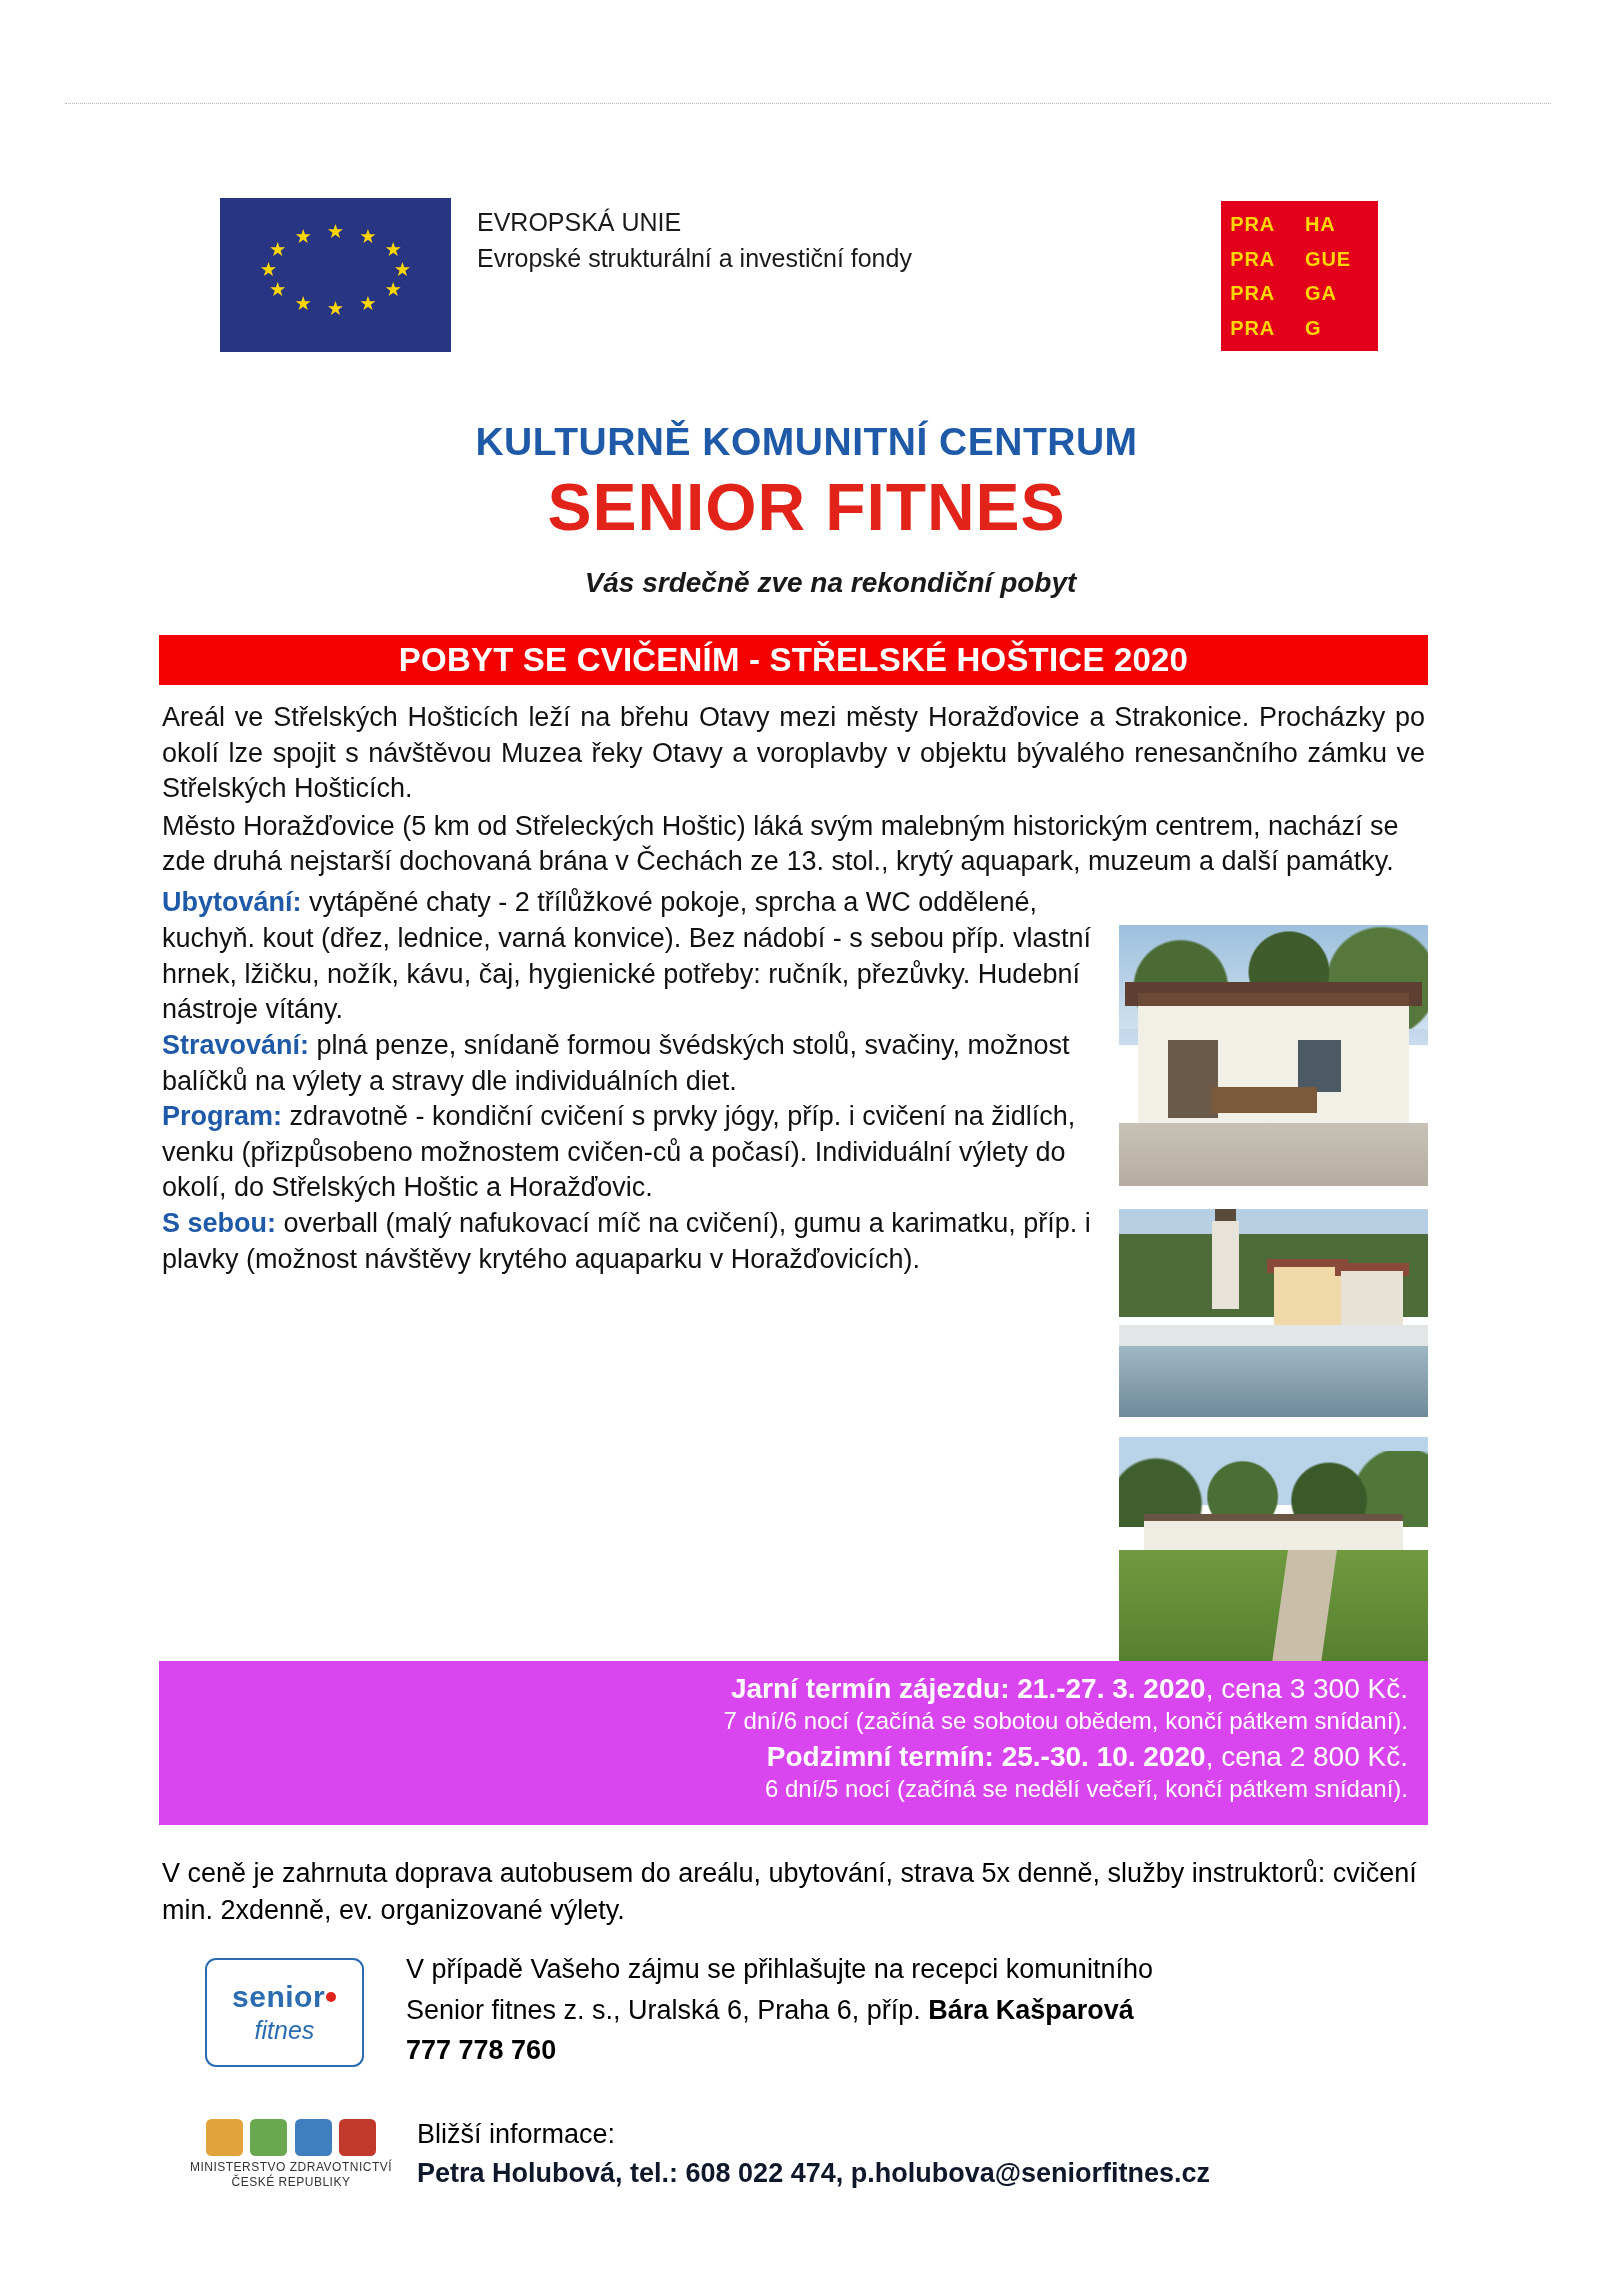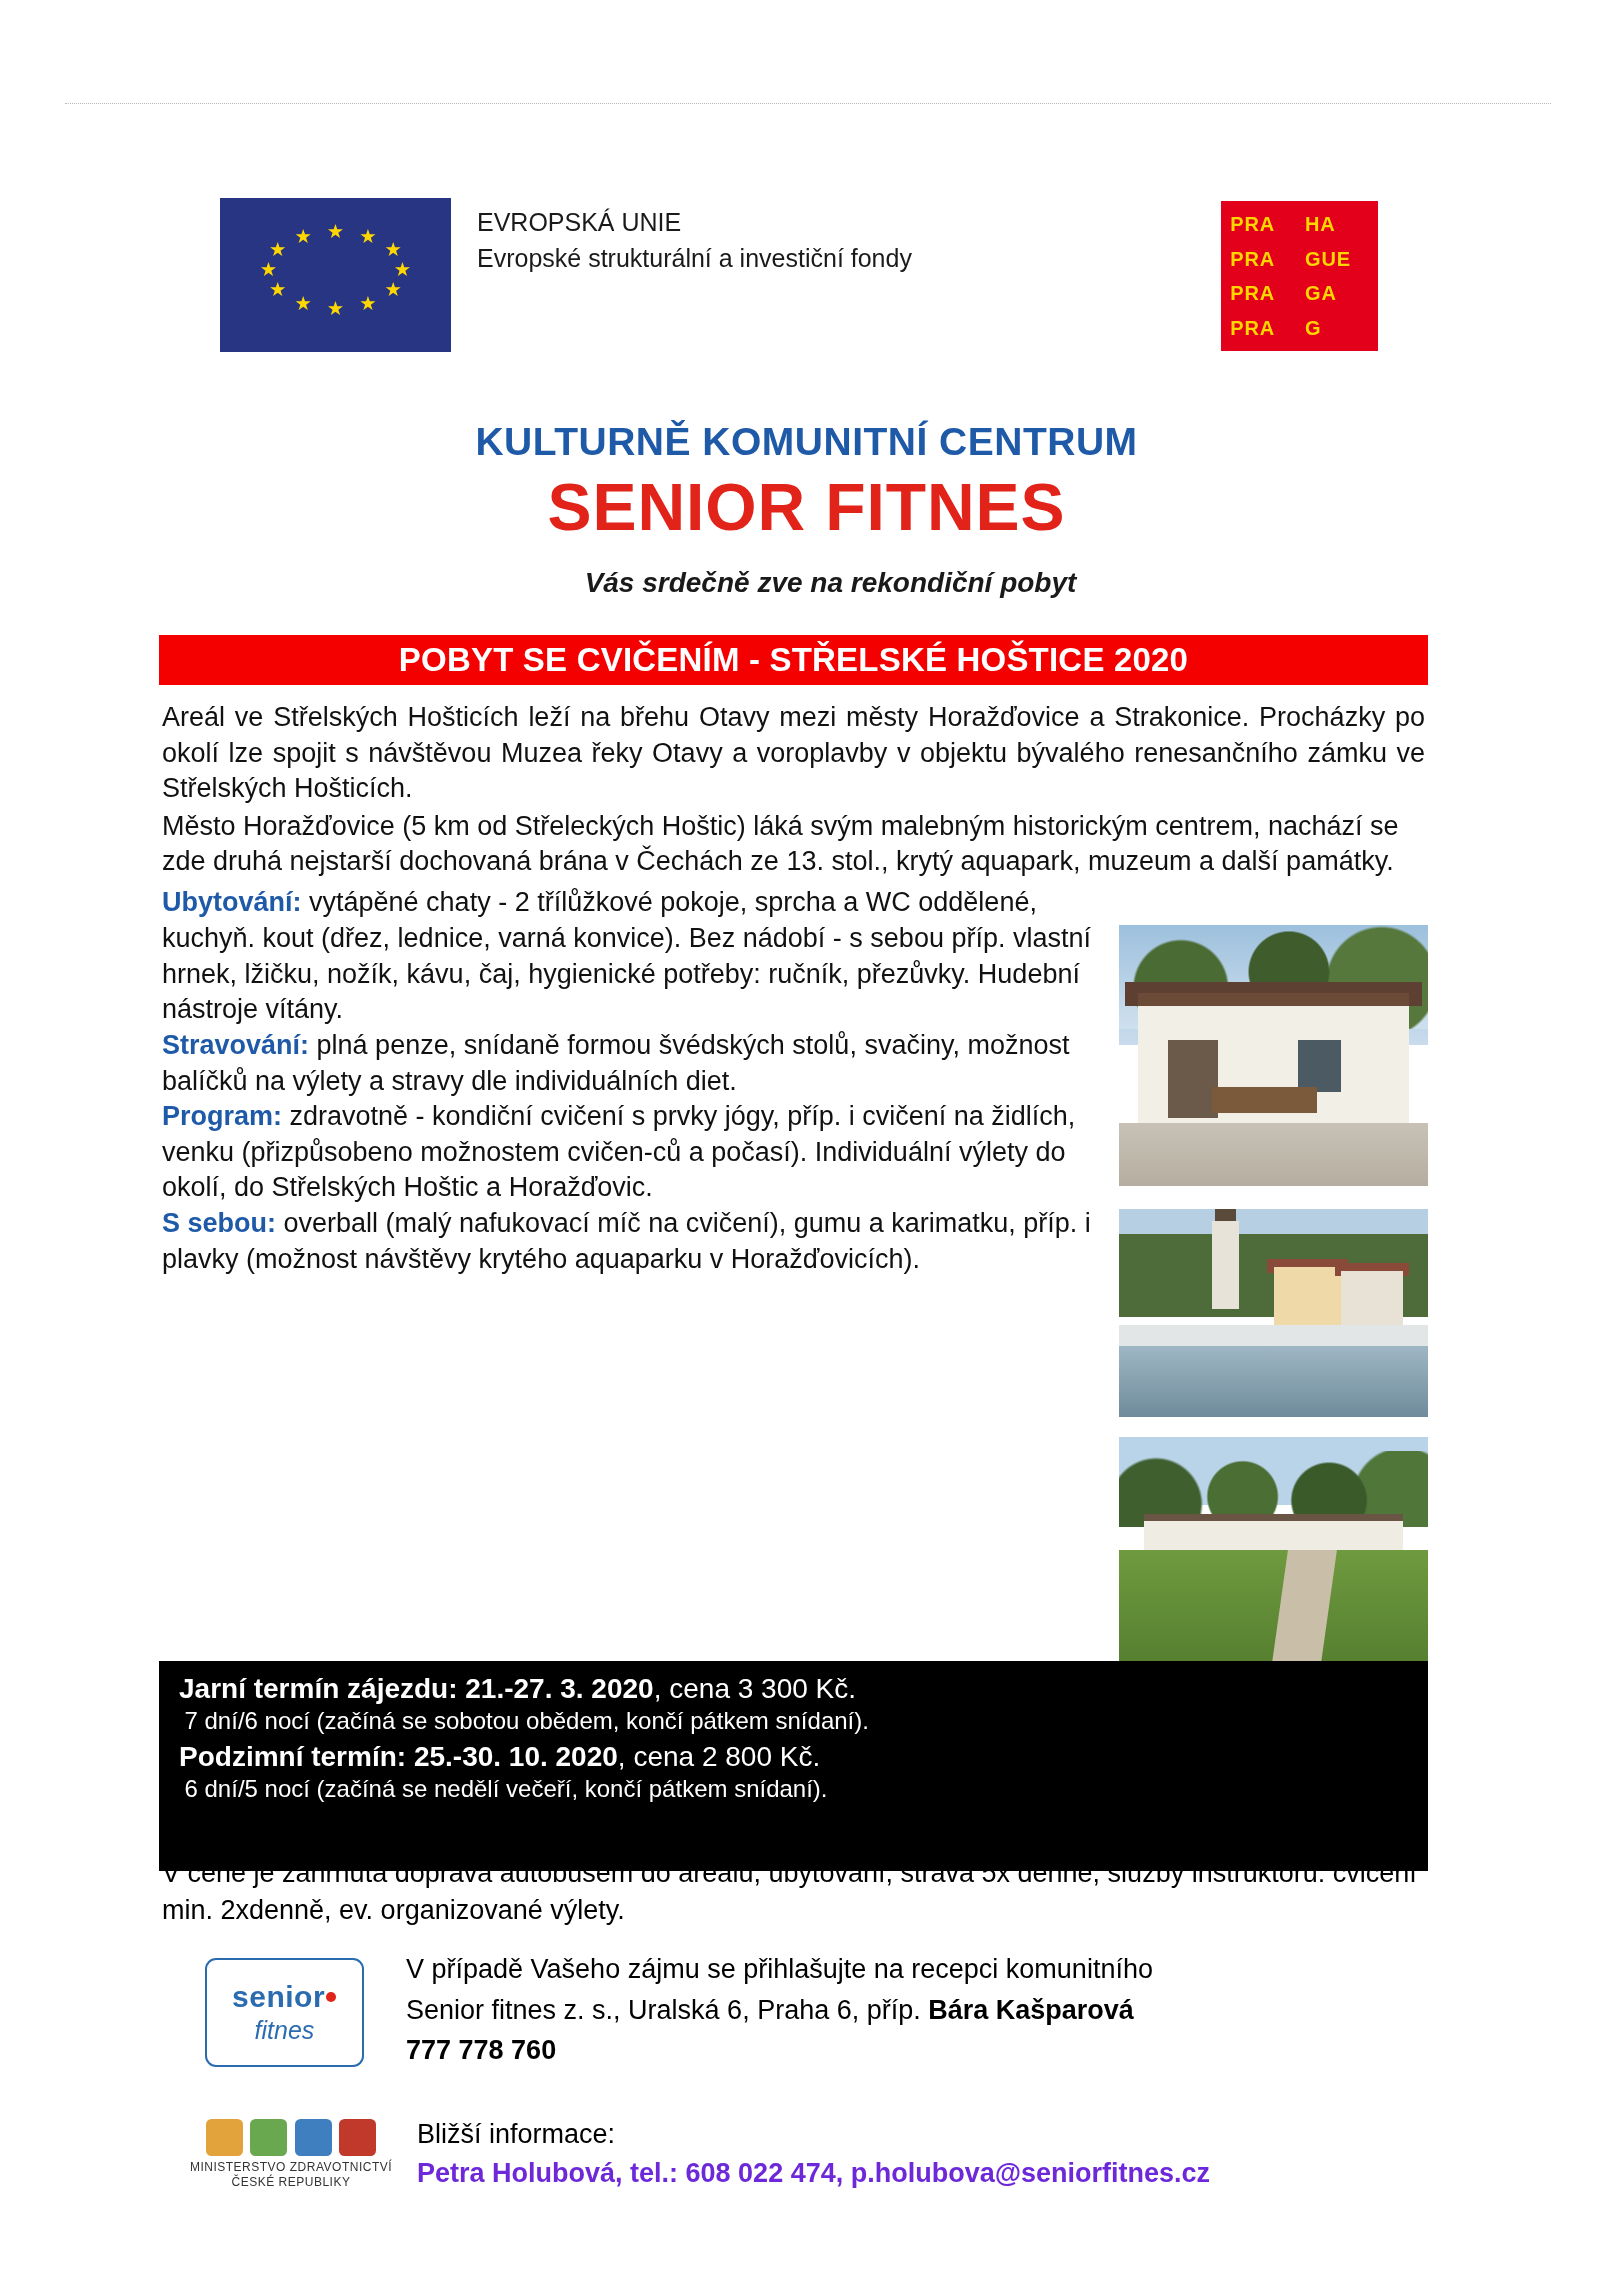--- a/index.html
+++ b/index.html
@@ -201,25 +201,26 @@
   .ph3-cabin { position:absolute; left:8%; top:34%; width:84%; height:16%; background:#efece3; border-top:7.4px solid #6a5545; }
   .ph3-lawn  { position:absolute; left:0; bottom:0; width:100%; height:50%; background: linear-gradient(#6f9a3f, #568030); }
   .ph3-path  { position:absolute; left:52%; bottom:0; width:16%; height:50%; background:#c9bfa8; transform: skewX(-8deg); }
 
   
   .price-box {
     position: absolute;
     left: 159px;
     top: 1661px;
     width: 1269px;
-    height: 210px;
-    background: #000000;
+    height: 164px;
+    background: #d946ef;
     color: #ffffff;
     box-sizing: border-box;
     padding: 11px 20px 9.2px 20px;
+    text-align: right;
   }
   .price-line {
     font-size: 26px;
     line-height: 1.18;
     margin: 0 0 1.8px 0;
   }
   .price-line.big { font-size: 28px; }
   .price-line b { font-weight: bold; }
   .price-sub { font-size: 24px; margin: 0 0 5.5px 5.5px; }
 
@@ -308,21 +309,21 @@
 
   .info-block {
     position: absolute;
     left: 417px;
     top: 2115px;
     width: 1015px;
     font-size: 27px;
     line-height: 1.45;
   }
   .info-block .blue-bold {
-    color: #6d28d9;
+    color: #0f172a;
     font-weight: bold;
   }
 </style>
 </head>
 <body>
 
 <div class="page">
 
   <div class="top-rule"></div>
 

